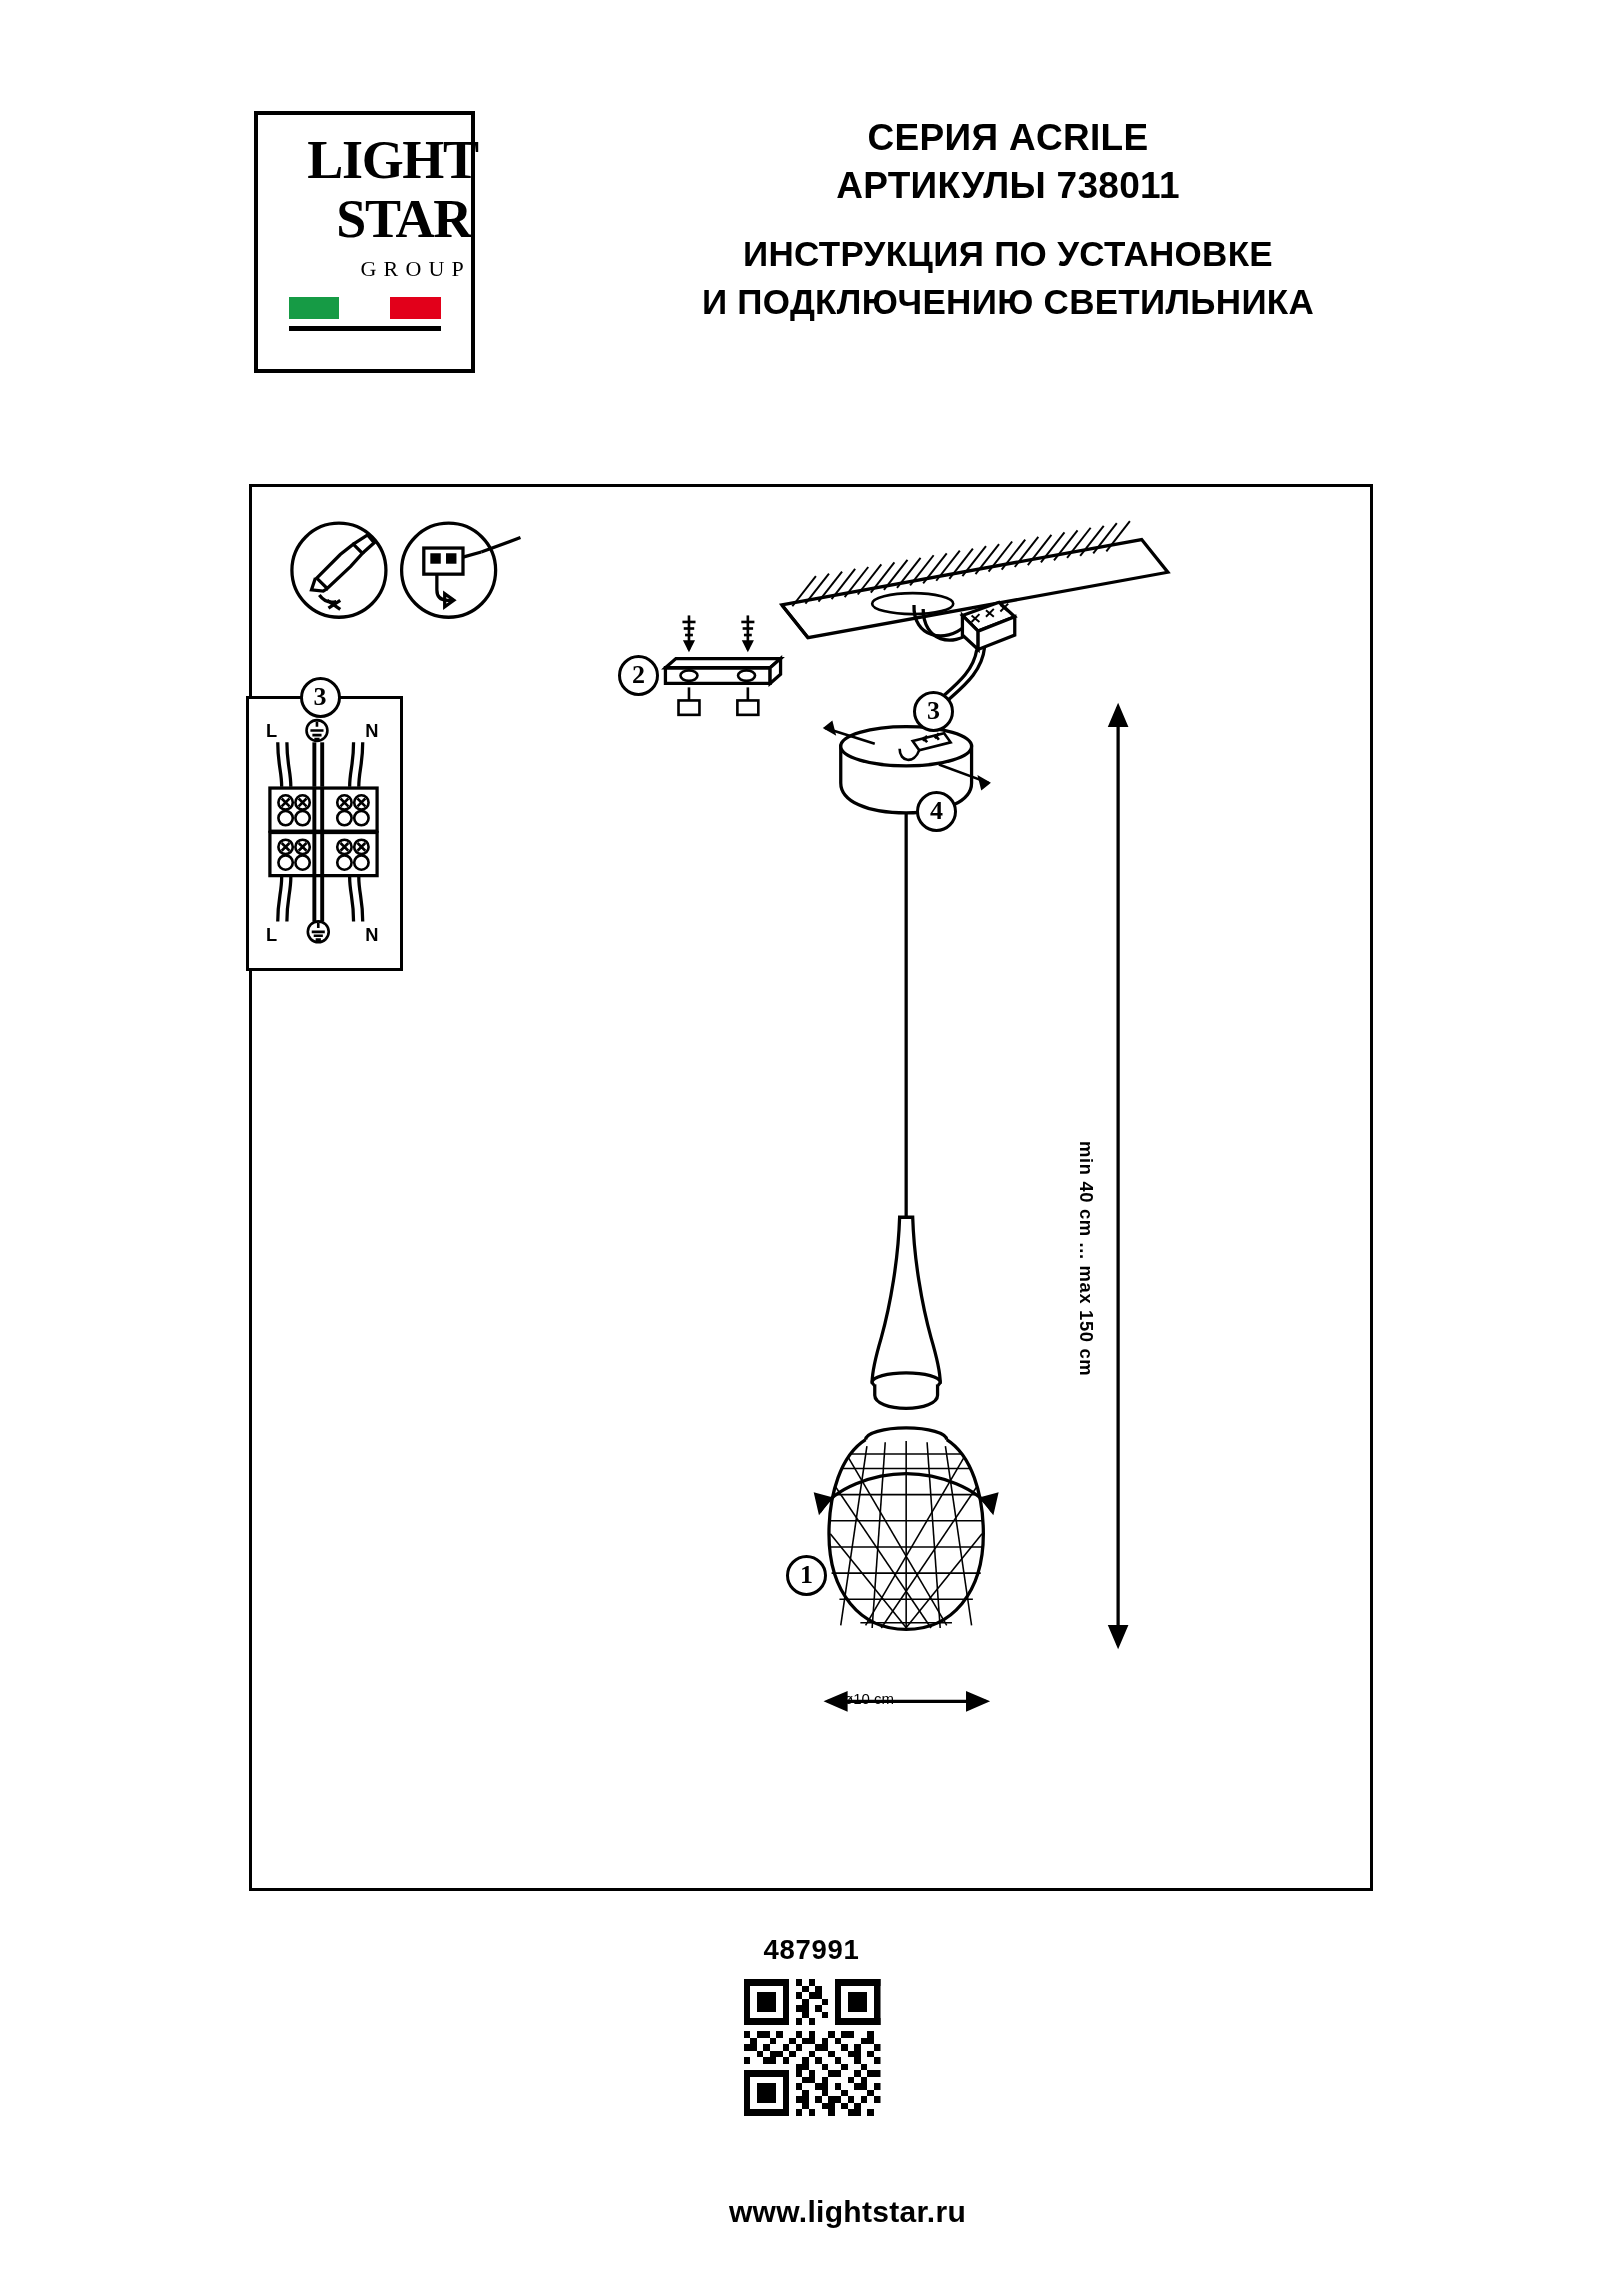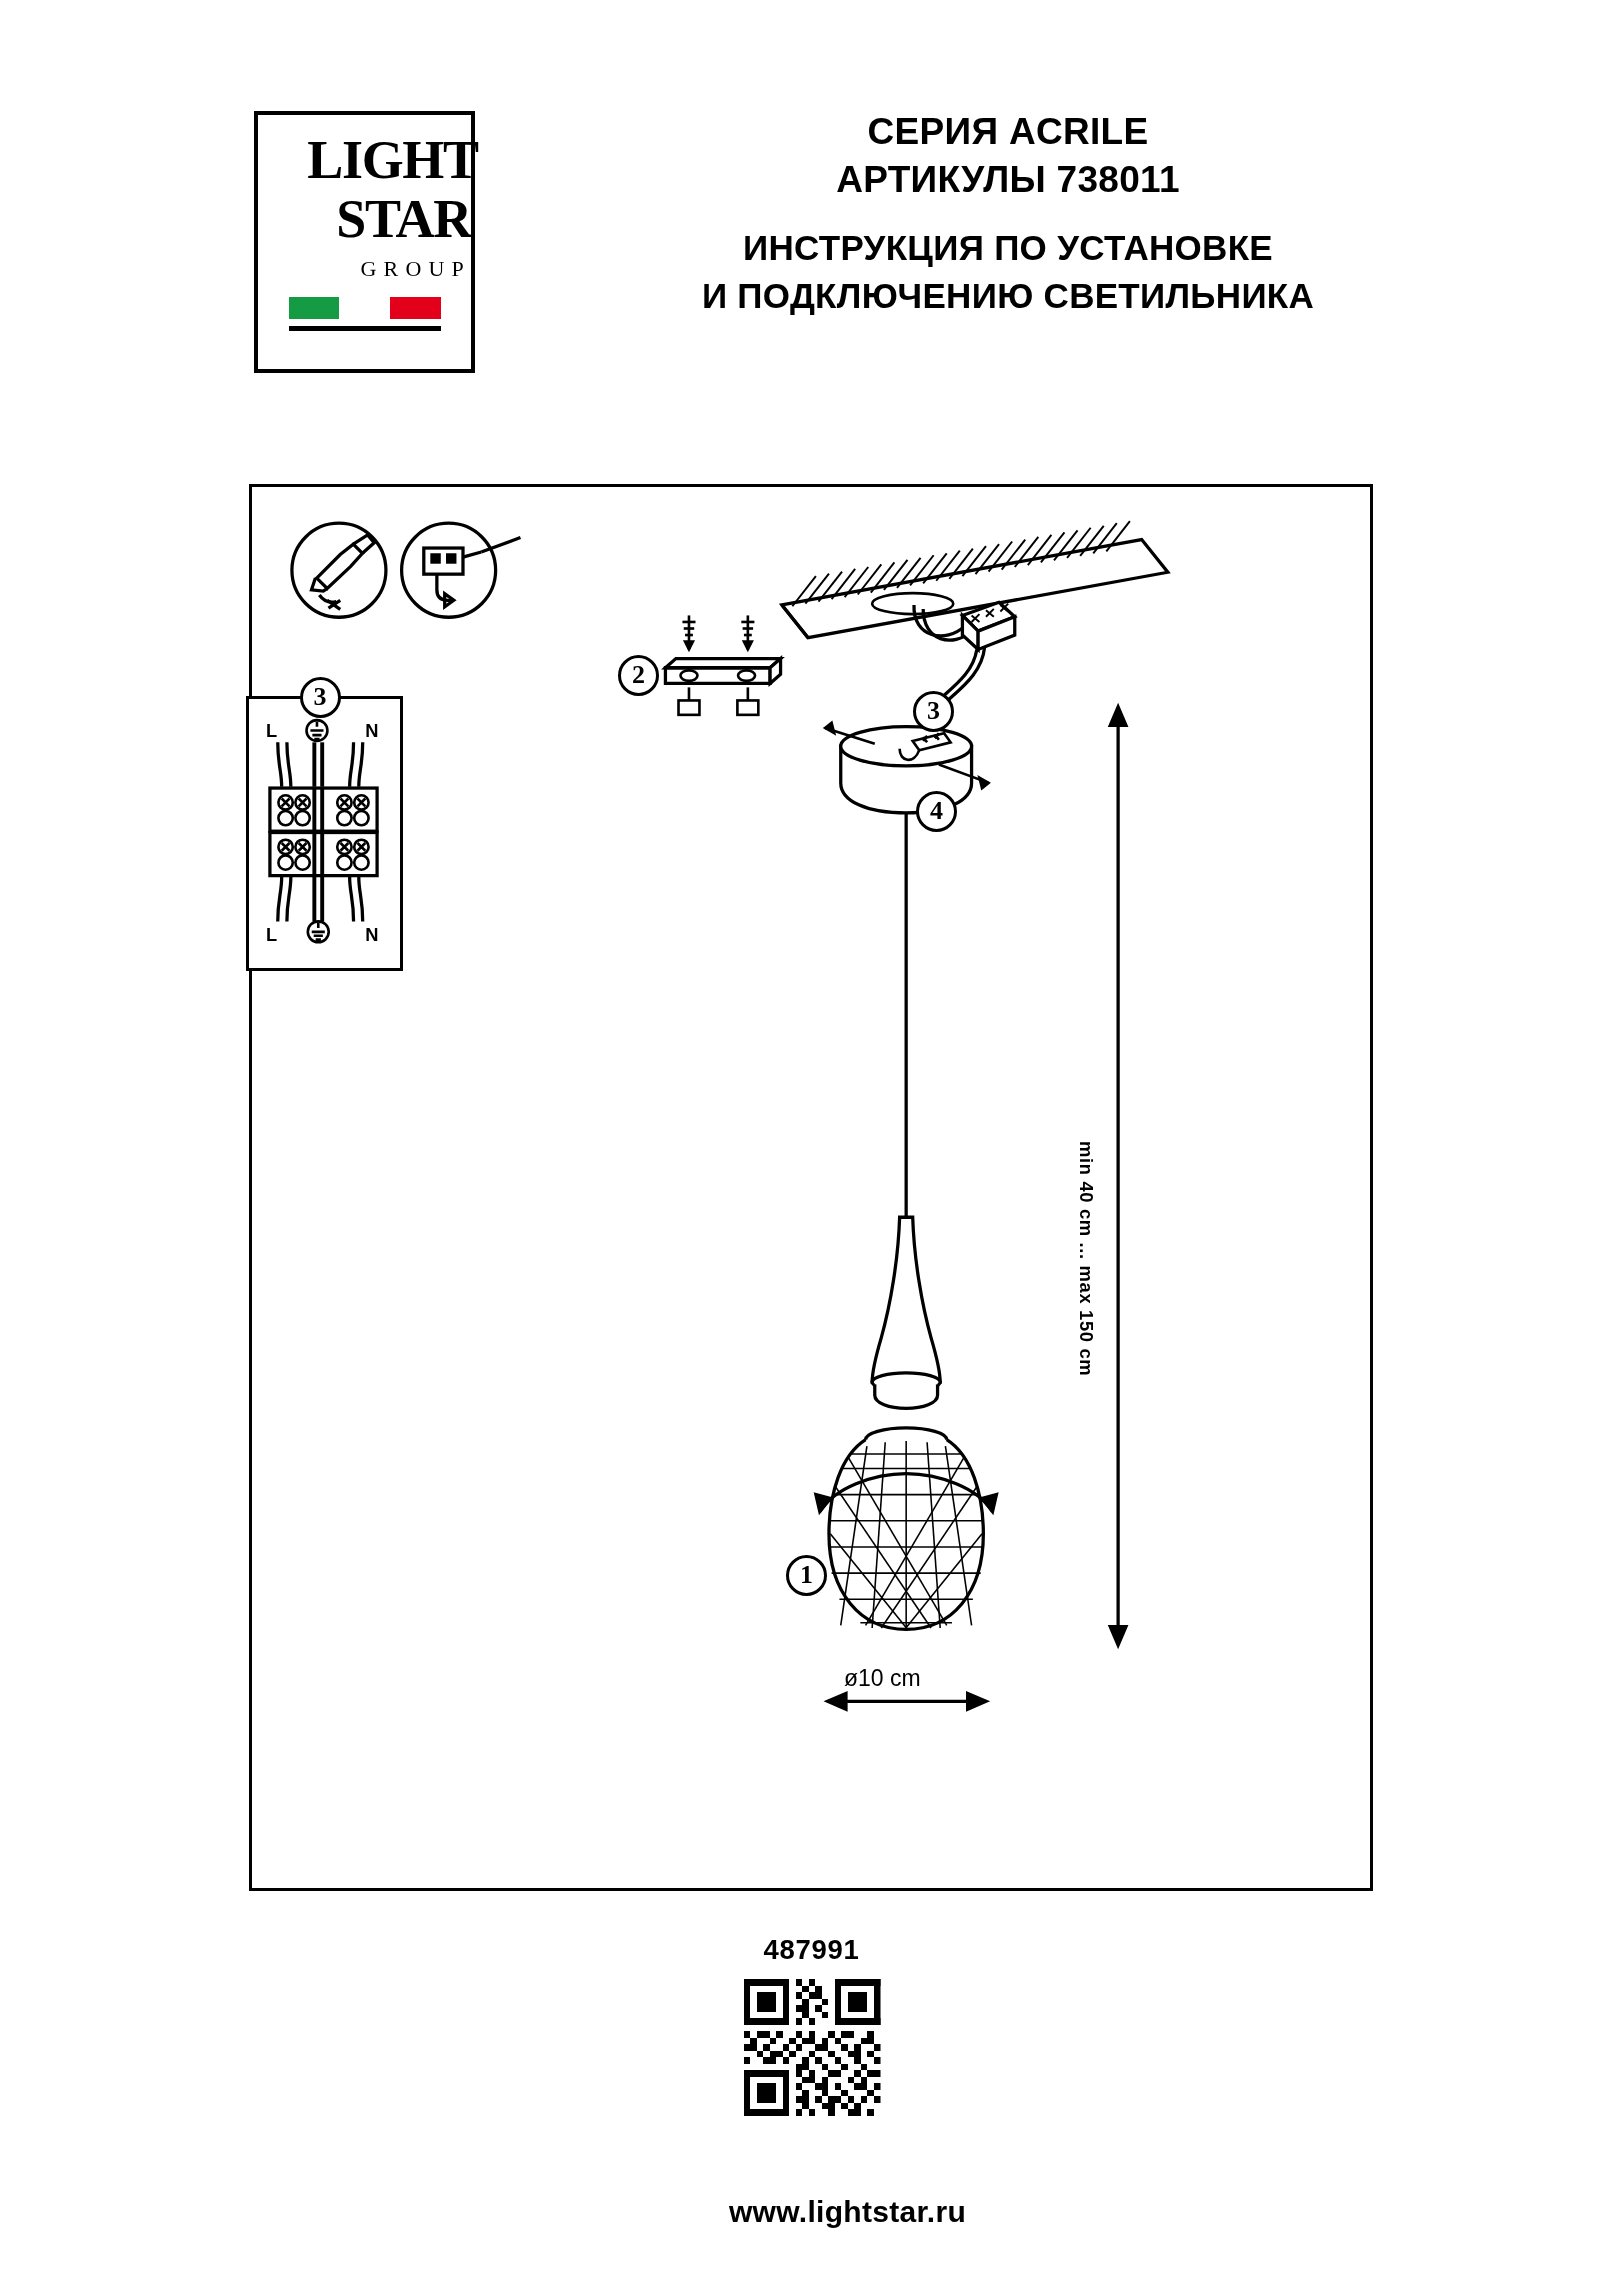--- a/index.html
+++ b/index.html
@@ -89,21 +89,21 @@
     transform: translateX(-50%);
     top: 211px;
     width: 152px;
     height: 4.6px;
     background: #000;
   }
 
   .header-text {
     position: absolute;
     left: 550px;
-    top: 10px;
+    top: 16px;
     width: 916px;
     text-align: center;
   }
   .header-line {
     font-weight: bold;
     font-size: 35px;
     line-height: 48px;
     letter-spacing: 0.3px;
     white-space: nowrap;
   }
@@ -164,22 +164,23 @@
     position: absolute;
     font-weight: bold;
     font-size: 18.3px;
     letter-spacing: 0.7px;
     white-space: nowrap;
     transform-origin: 0 0;
     transform: rotate(90deg);
   }
   .dim-label {
     position: absolute;
-    font-size: 23px;
+    font-size: 15px;
     white-space: nowrap;
+    margin-top: 25px;
   }
 
   
   .article-code {
     position: absolute;
     left: 0;
     top: 1934px;
     width: 1623px;
     text-align: center;
     font-weight: bold;

